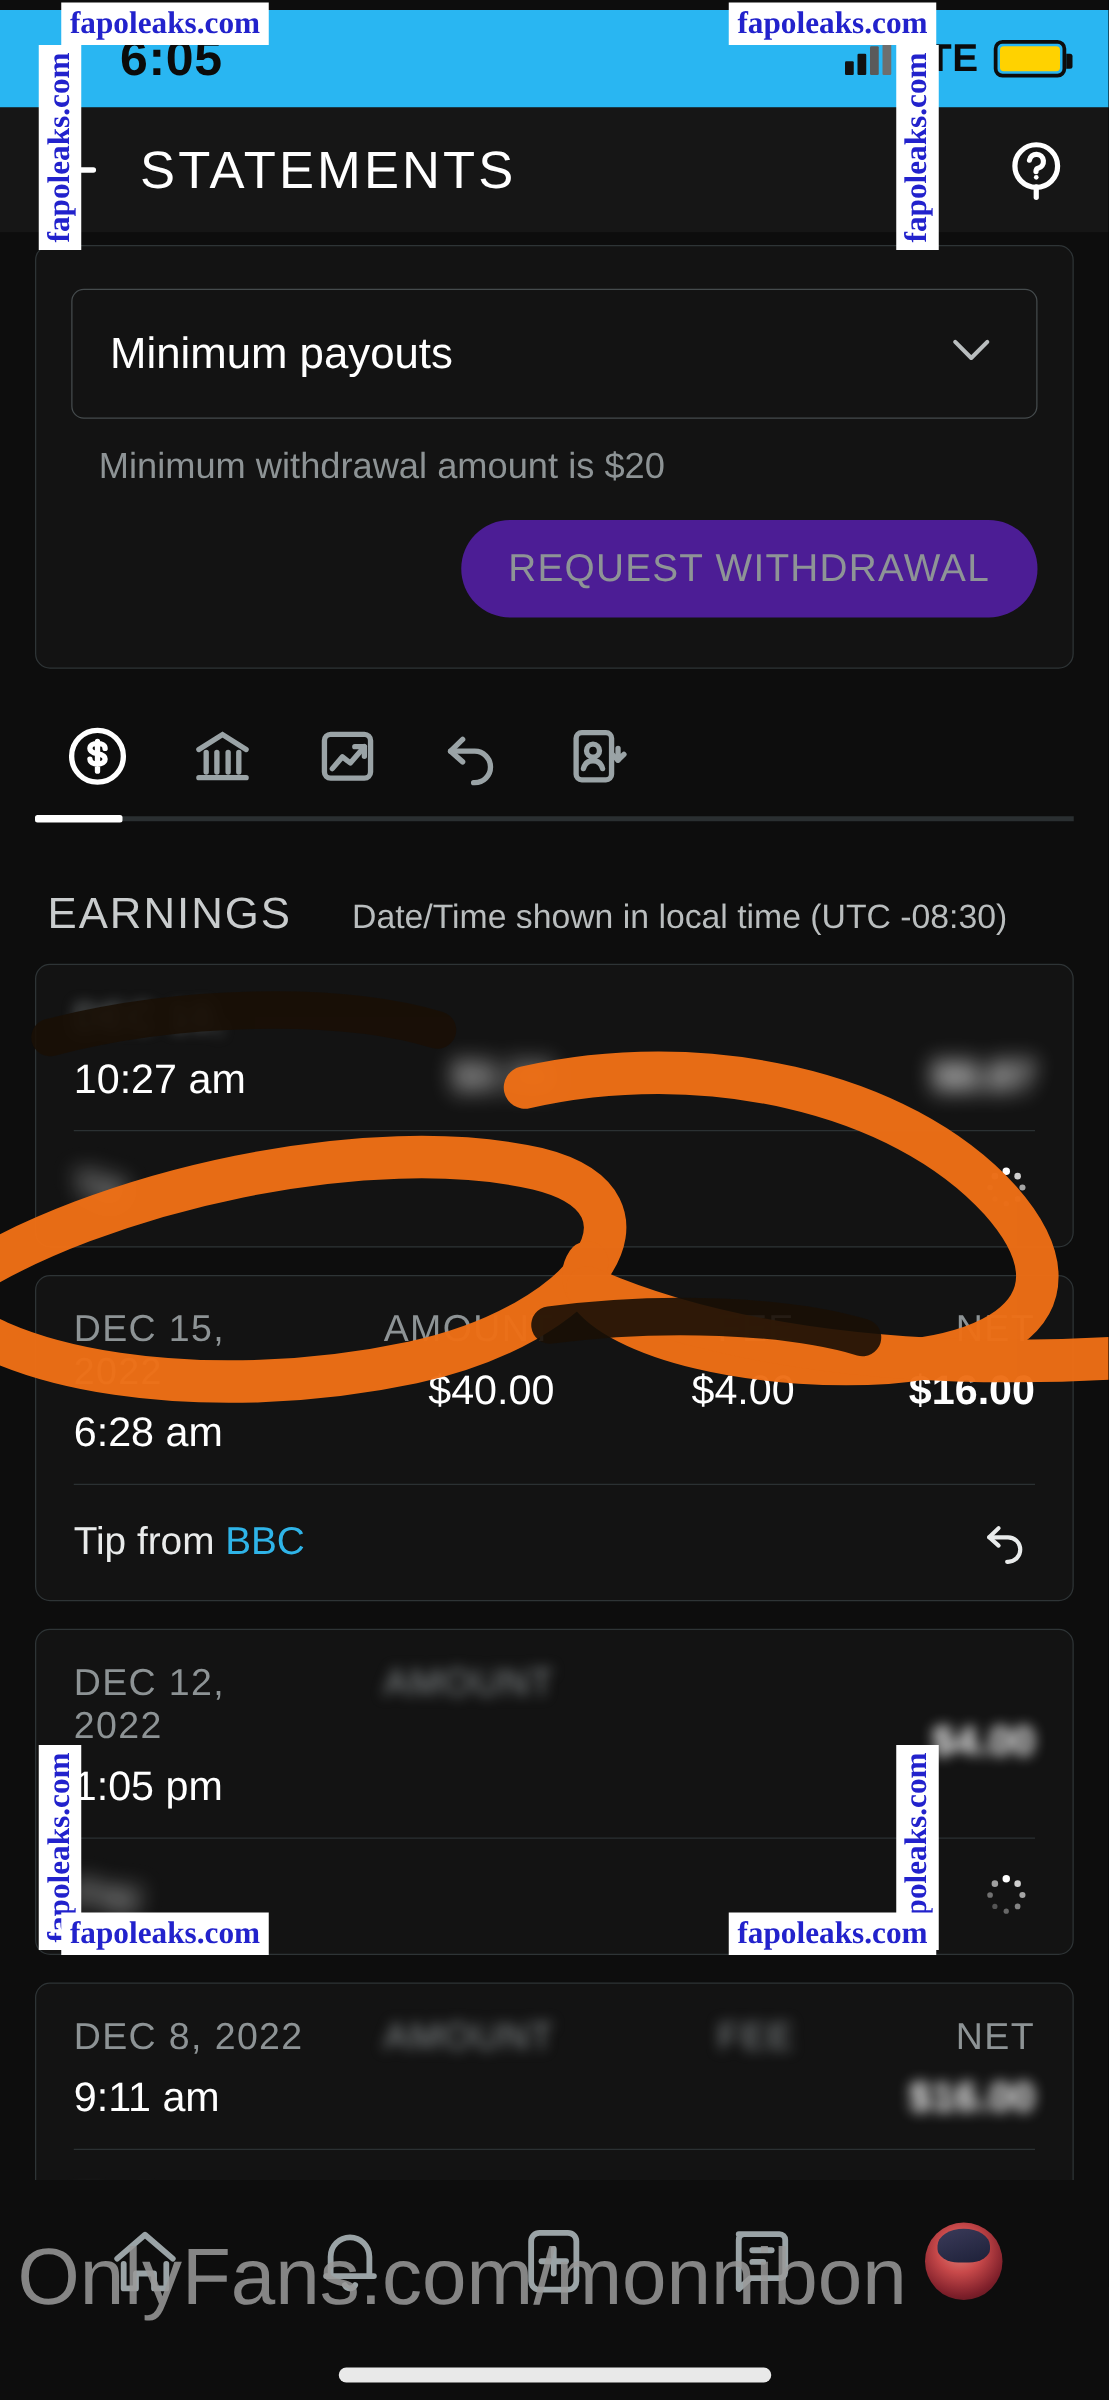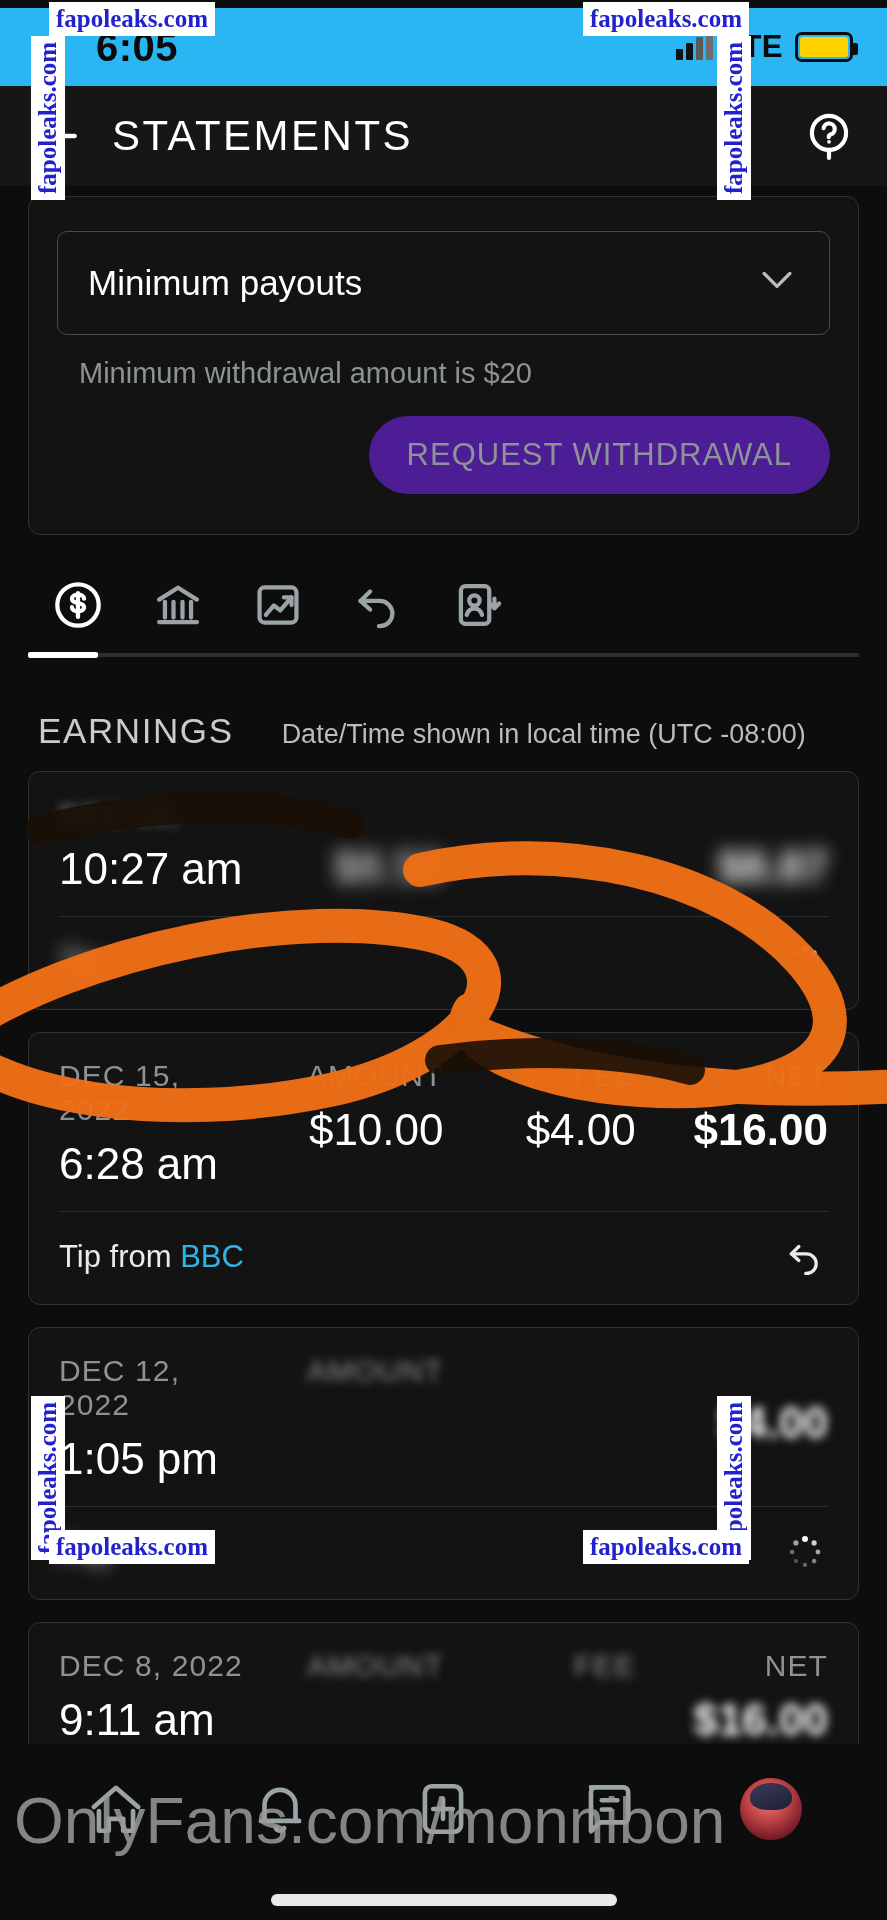--- a/index.html
+++ b/index.html
@@ -72,21 +72,21 @@
 
   
   .tx {
     margin:0 28px 22px 28px; border:1px solid #2e3436; border-radius:12px;
     background:#131313; position:relative;
   }
   .tx-top { display:flex; padding:26px 30px 22px 30px; }
   .tx-col { flex:1; display:flex; flex-direction:column; }
   .tx-col.r { align-items:flex-end; }
   .tx-label { color:#8d9395; font-size:30px; letter-spacing:1.1px; min-height:32px; }
-  .tx-value { color:#fff; font-size:44px; margin-top:12px; }
+  .tx-value { color:#fff; font-size:33px; margin-top:12px; }
   .tx-value.bold { font-weight:700; }
   .tx-divider { height:1px; background:#2b3133; margin:0 30px; }
   .tx-bottom { display:flex; align-items:center; padding:22px 30px 24px 30px; min-height:84px; }
   .tx-desc { color:#e9ebeb; font-size:31px; }
   .tx-desc a { color:#2fb4e8; text-decoration:none; }
   .tx-act { margin-left:auto; display:flex; align-items:center; justify-content:center; width:46px; height:46px;}
 
   .blurred { filter:blur(9px); }
   .blurred-lite { filter:blur(5px); }
 
@@ -210,21 +210,21 @@
             <path d="M19.3 13.4 17.2 11.3"></path>
           </svg>
       </span>
     </div>
     <div class="tabs-rule">
         <i></i>
       </div>
 
     <div class="earn-head">
       <span class="earn-title">EARNINGS</span>
-      <span class="earn-tz">Date/Time shown in local time (UTC -08:00)</span>
+      <span class="earn-tz">Date/Time shown in local time (UTC -08:30)</span>
     </div>
 
     <div class="tx">
       <div class="tx-top">
         <div class="tx-col">
           <span class="tx-label blurred-lite">DEC 10,</span>
           <span class="tx-value">10:27 am</span>
         </div>
         <div class="tx-col r">
           <span class="tx-label blurred"></span>
@@ -260,21 +260,21 @@
     </div>
 
     <div class="tx">
       <div class="tx-top">
         <div class="tx-col">
           <span class="tx-label">DEC 15, 2022</span>
           <span class="tx-value">6:28 am</span>
         </div>
         <div class="tx-col r">
           <span class="tx-label">AMOUNT</span>
-          <span class="tx-value">$10.00</span>
+          <span class="tx-value">$40.00</span>
         </div>
         <div class="tx-col r">
           <span class="tx-label">FEE</span>
           <span class="tx-value">$4.00</span>
         </div>
         <div class="tx-col r">
           <span class="tx-label">NET</span>
           <span class="tx-value bold">$16.00</span>
         </div>
       </div>

